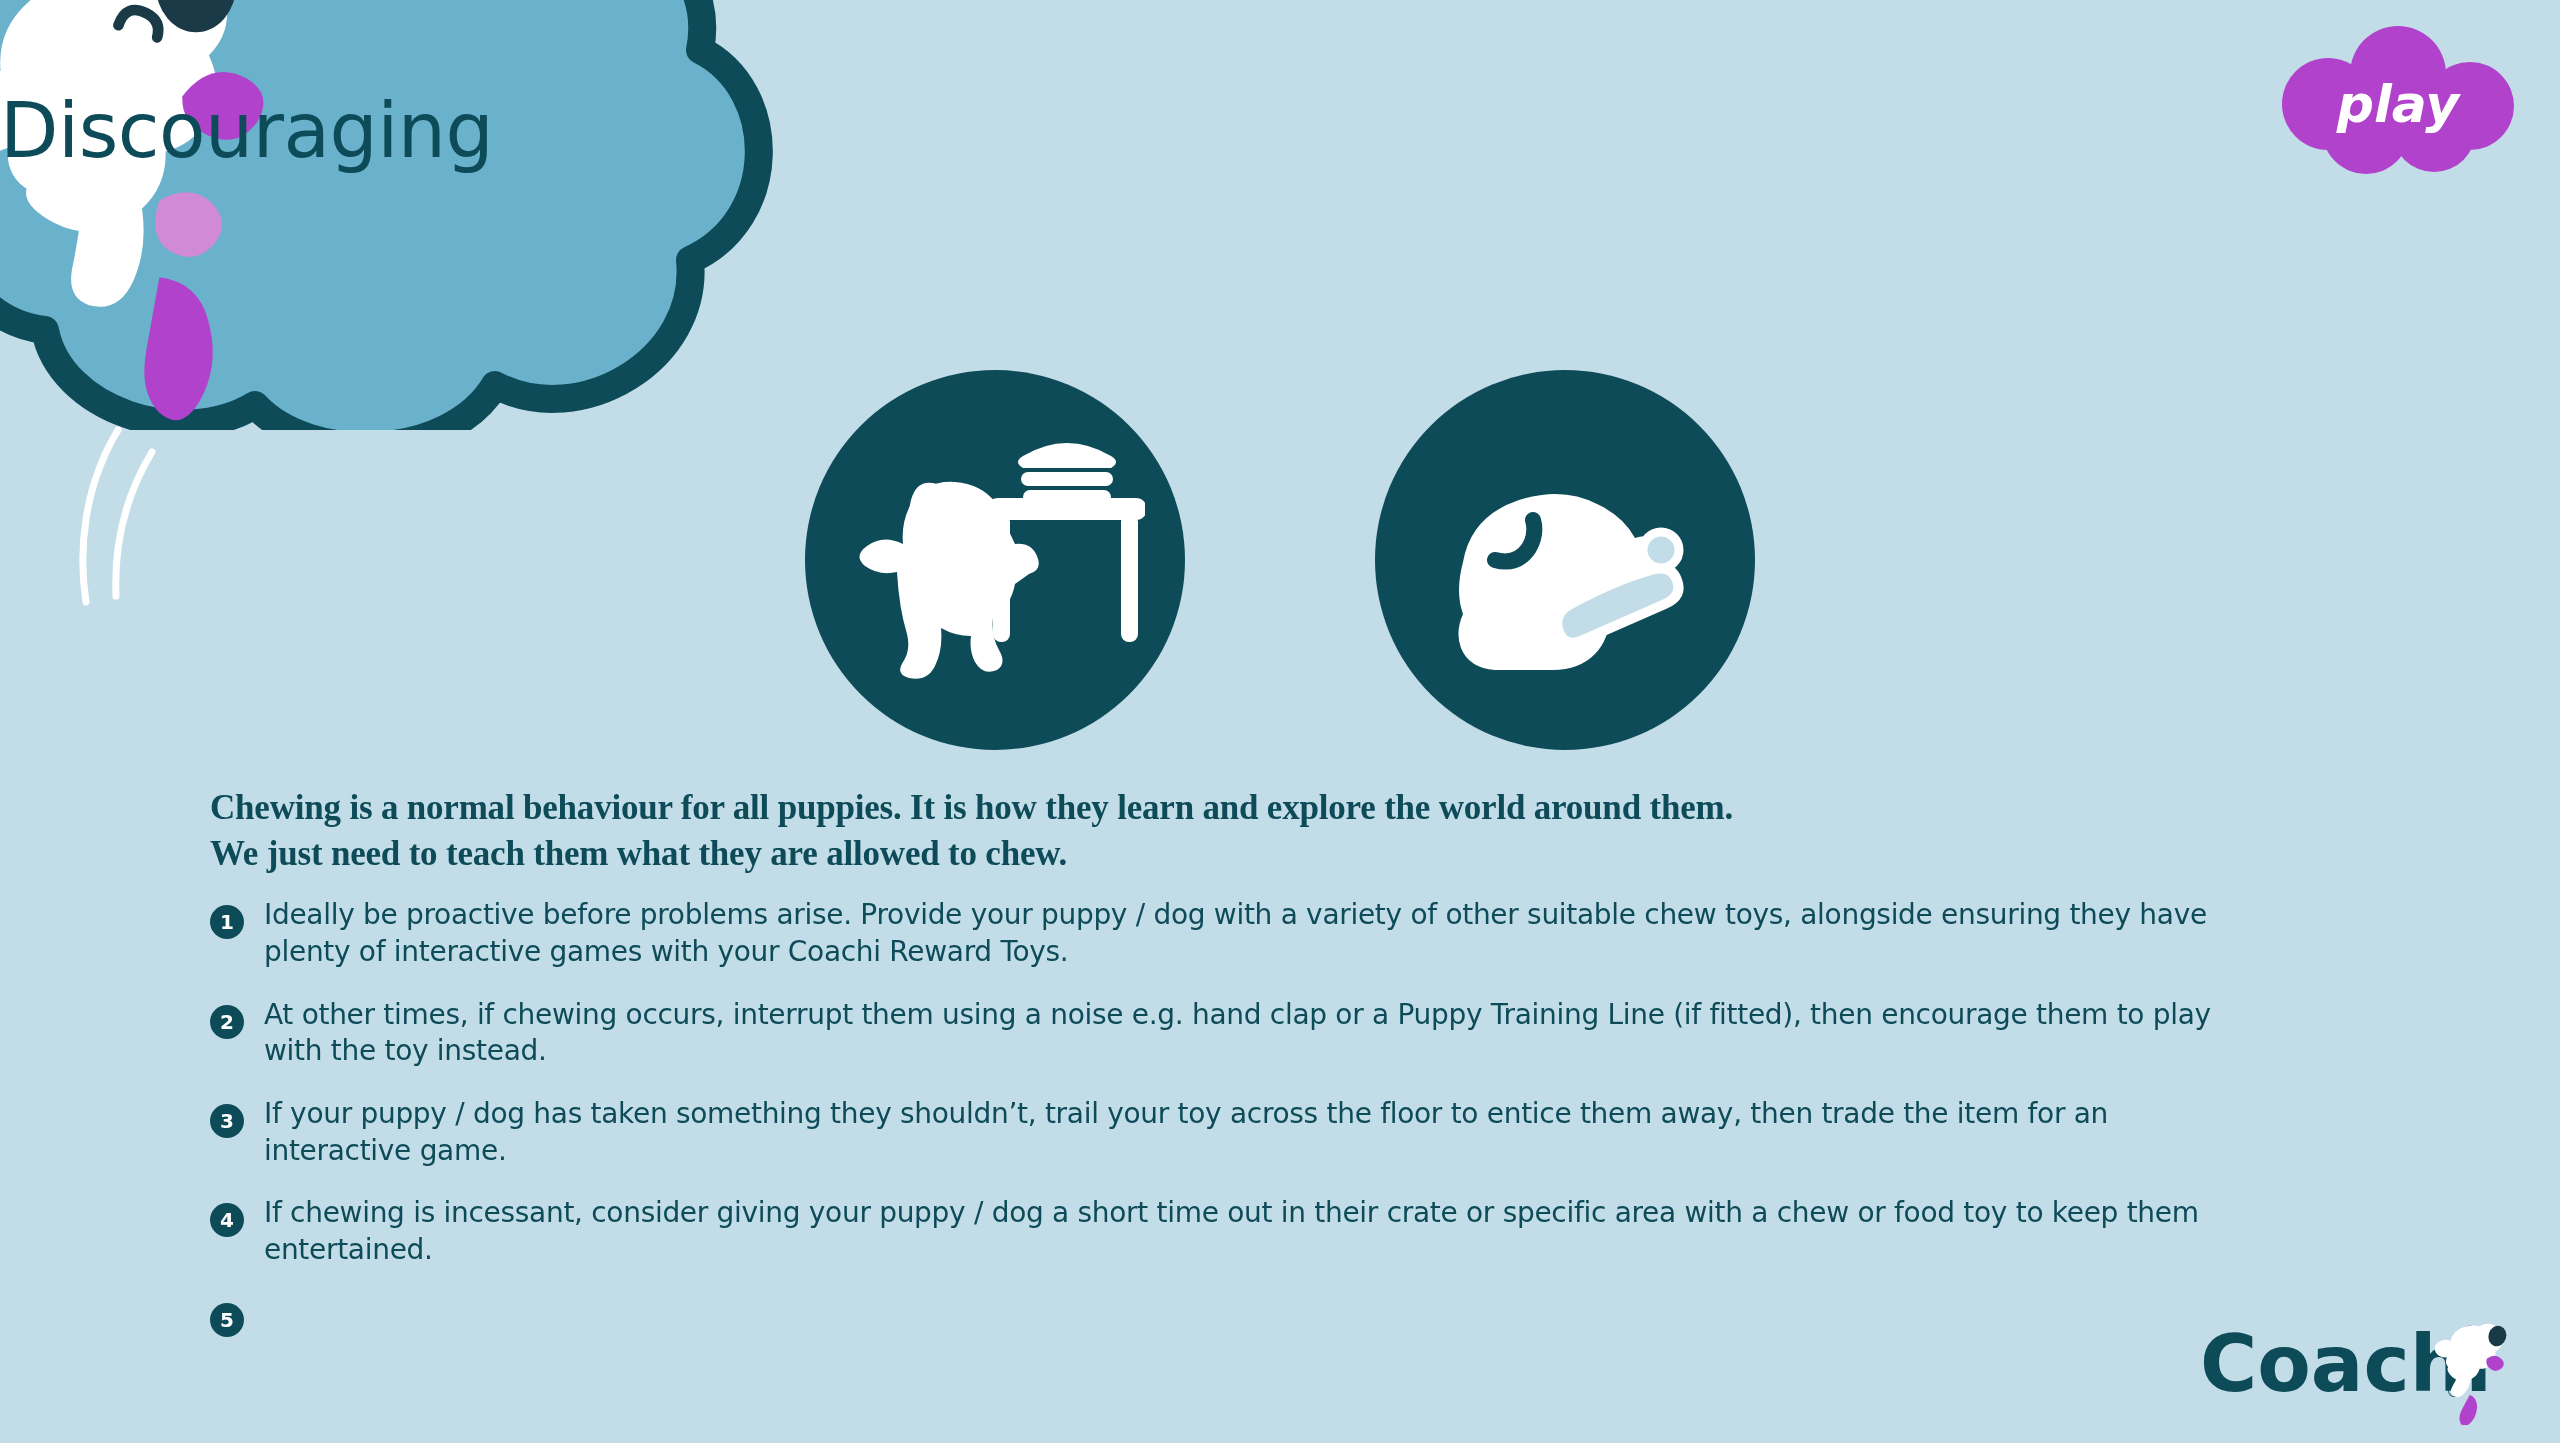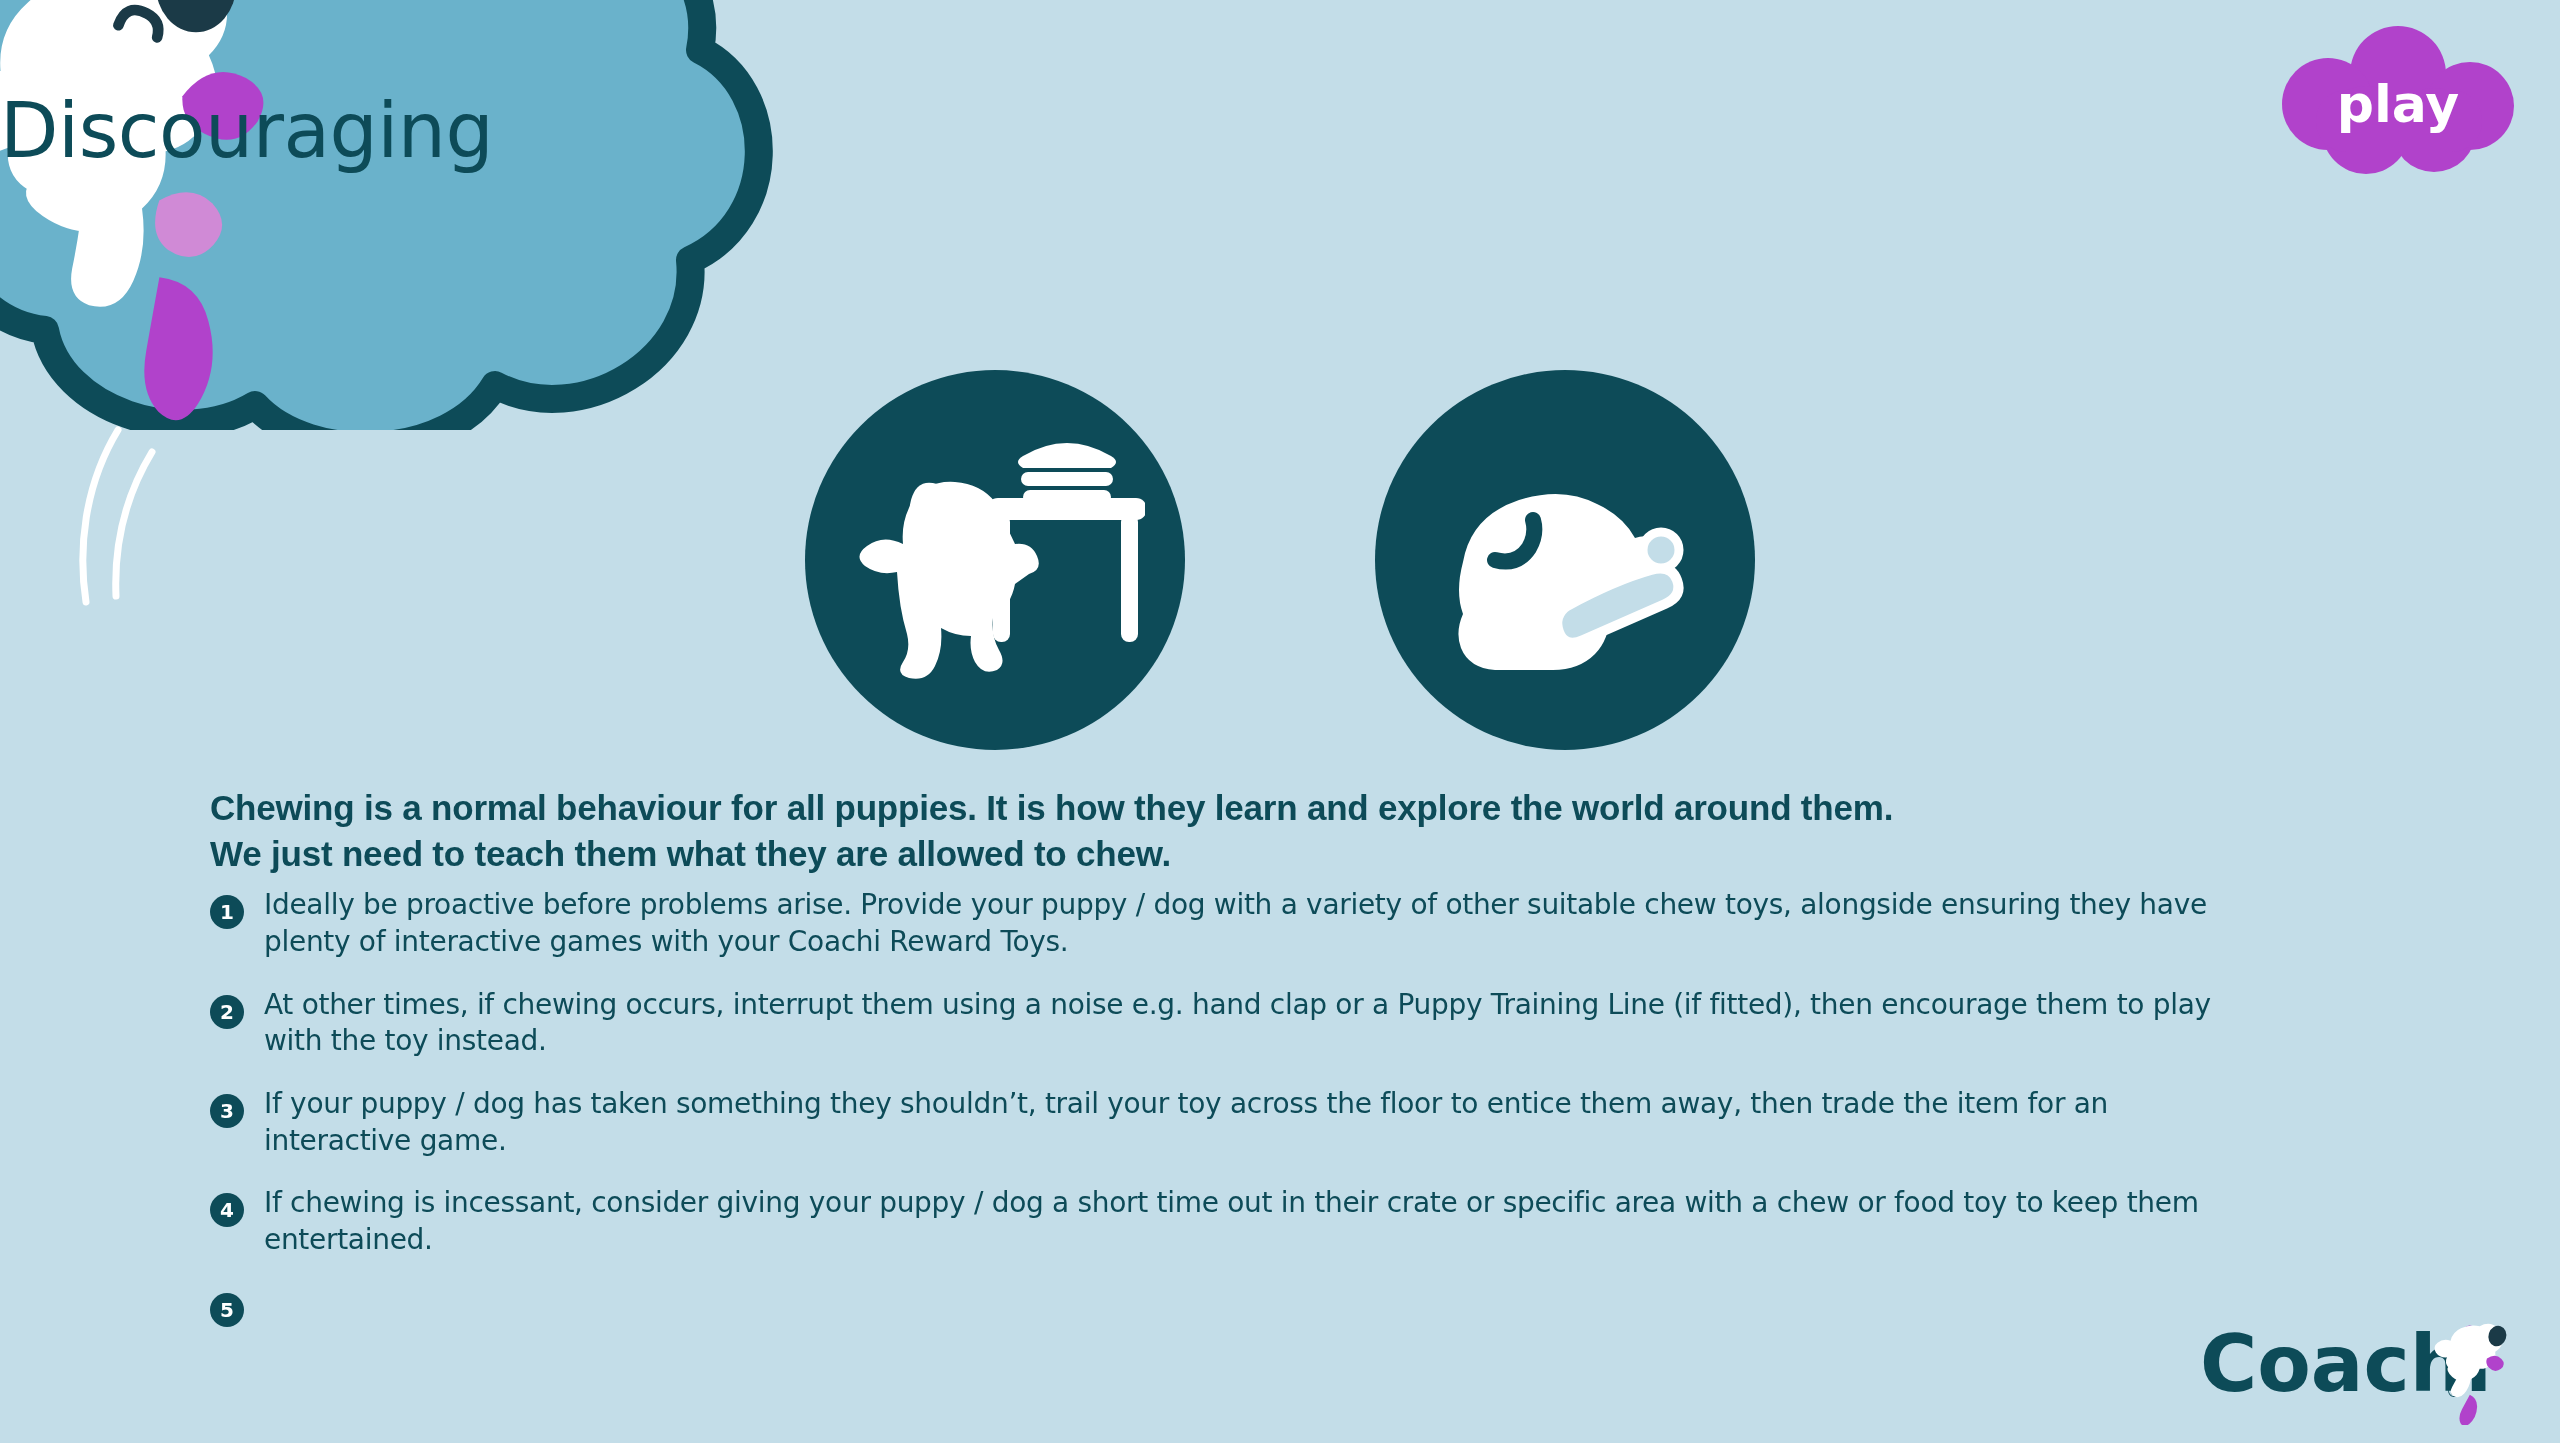--- a/index.html
+++ b/index.html
@@ -32,20 +32,21 @@
     height: 260px;
   }
 
   
   .play-logo {
     position: absolute;
     left: 2258px;
     top: 18px;
     width: 280px;
     height: 160px;
+    font-style: italic;
   }
 
   
   .title-block {
     position: absolute;
     left: 0;
     top: 90px;
     width: 2560px;
     text-align: left;
     pointer-events: none;
@@ -83,26 +84,26 @@
 
   
   .content {
     position: absolute;
     left: 210px;
     top: 785px;
     width: 2180px;
     color: #0d4b58;
   }
   .intro {
-    font-family: Liberation Sans, sans-serif;
+    font-family: Liberation Serif, serif;
     font-weight: bold;
     font-size: 35px;
     line-height: 1.32;
     letter-spacing: -0.2px;
-    margin-bottom: 10px;
+    margin-bottom: 20px;
   }
   .intro span { display: block; }
 
   .steps { margin: 0; padding: 0; list-style: none; }
   .step {
     display: flex;
     align-items: flex-start;
     margin-bottom: 26px;
   }
   .step:last-child { margin-bottom: 0; }

